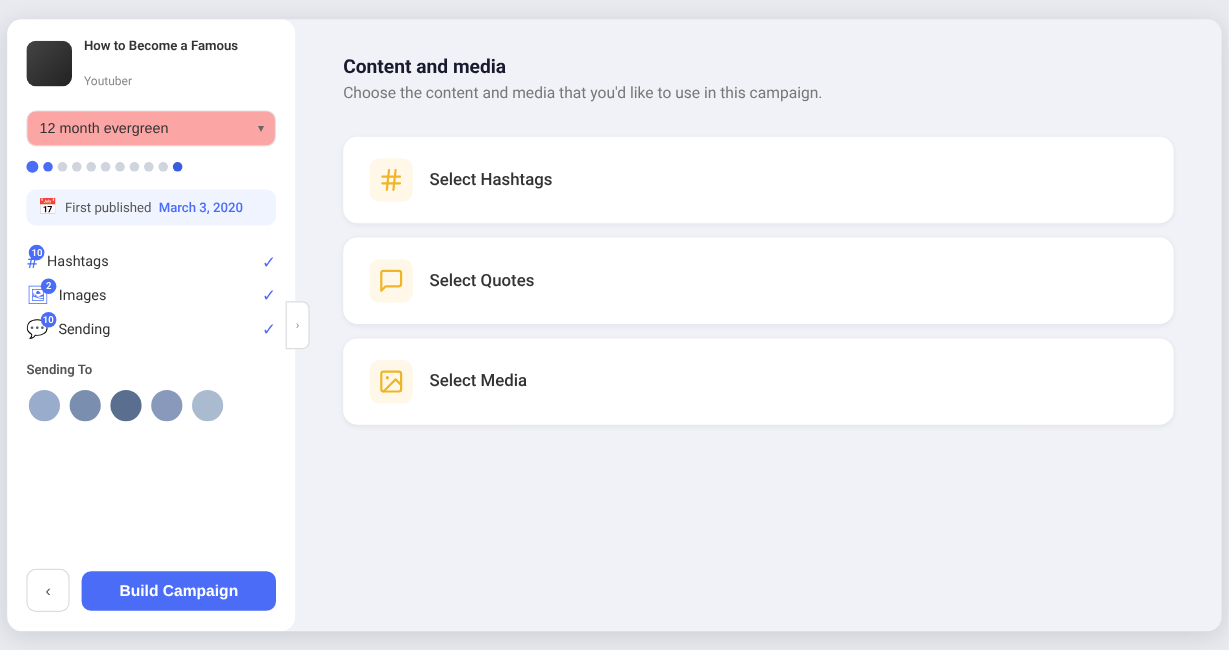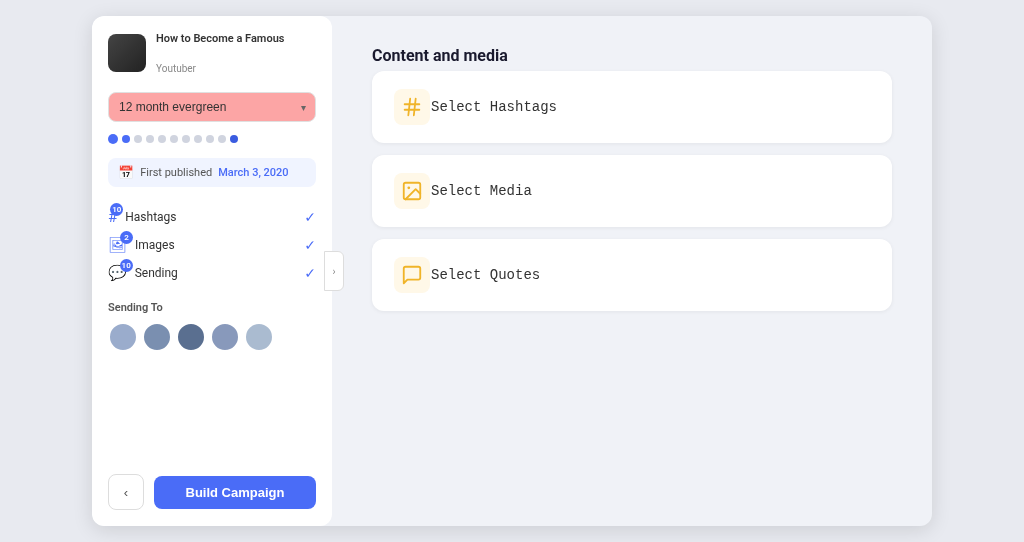--- a/index.html
+++ b/index.html
@@ -7,21 +7,21 @@
       font-family: -apple-system, BlinkMacSystemFont, 'Segoe UI', Roboto, sans-serif;
       background: #e8eaf0;
       width: 1024px;
       height: 542px;
       overflow: hidden;
       display: flex;
       align-items: center;
       justify-content: center;
     }
     .app-container {
-      width: 840px;
+      width: 1012px;
       height: 510px;
       display: flex;
       border-radius: 12px;
       overflow: hidden;
       box-shadow: 0 4px 20px rgba(0,0,0,0.12);
       background: #f0f2f7;
     }
     
     .sidebar {
       width: 240px;
@@ -274,25 +274,24 @@
       display: flex;
       flex-direction: column;
       gap: 12px;
     }
     .content-card {
       background: #ffffff;
       border-radius: 12px;
       padding: 18px 22px;
       display: flex;
       align-items: center;
-      gap: 1px;
+      gap: 14px;
       cursor: pointer;
       transition: box-shadow 0.2s;
       box-shadow: 0 1px 4px rgba(0,0,0,0.06);
-      font-family: Liberation Mono, monospace;
     }
     .card-icon-wrapper {
       width: 36px;
       height: 36px;
       border-radius: 8px;
       background: #fff8e8;
       display: flex;
       align-items: center;
       justify-content: center;
       font-size: 18px;
@@ -399,46 +398,47 @@
     <div class="sidebar-footer">
       <button class="back-btn">‹</button>
       <button class="build-btn">Build Campaign</button>
     </div>
 
     <div class="collapse-btn">›</div>
   </div>
 
   <div class="main-content">
     <h1 class="main-title">Content and media</h1>
+    <p class="main-subtitle">Choose the content and media that you'd like to use in this campaign.</p>
 
     <div class="content-cards">
 
       <div class="content-card">
         <div class="card-icon-wrapper">
           <svg width="22" height="22" viewBox="0 0 24 24" fill="none" xmlns="http://www.w3.org/2000/svg">
             <path d="M4 9h16M4 15h16M10 3L8 21M16 3l-2 18" stroke="#f0b429" stroke-width="2" stroke-linecap="round"></path>
           </svg>
         </div>
         <span class="card-label">Select Hashtags</span>
+      </div>
+
+      <div class="content-card">
+        <div class="card-icon-wrapper">
+          <svg width="22" height="22" viewBox="0 0 24 24" fill="none" xmlns="http://www.w3.org/2000/svg">
+            <path d="M21 15a2 2 0 0 1-2 2H7l-4 4V5a2 2 0 0 1 2-2h14a2 2 0 0 1 2 2z" stroke="#f0b429" stroke-width="2" stroke-linecap="round" stroke-linejoin="round"></path>
+          </svg>
+        </div>
+        <span class="card-label">Select Quotes</span>
       </div>
 
       <div class="content-card">
         <div class="card-icon-wrapper">
           <svg width="22" height="22" viewBox="0 0 24 24" fill="none" xmlns="http://www.w3.org/2000/svg">
             <rect x="3" y="3" width="18" height="18" rx="2" stroke="#f0b429" stroke-width="2"></rect>
             <circle cx="8.5" cy="8.5" r="1.5" fill="#f0b429"></circle>
             <path d="M21 15l-5-5L5 21" stroke="#f0b429" stroke-width="2" stroke-linecap="round" stroke-linejoin="round"></path>
           </svg>
         </div>
         <span class="card-label">Select Media</span>
       </div>
-
-      <div class="content-card">
-        <div class="card-icon-wrapper">
-          <svg width="22" height="22" viewBox="0 0 24 24" fill="none" xmlns="http://www.w3.org/2000/svg">
-            <path d="M21 15a2 2 0 0 1-2 2H7l-4 4V5a2 2 0 0 1 2-2h14a2 2 0 0 1 2 2z" stroke="#f0b429" stroke-width="2" stroke-linecap="round" stroke-linejoin="round"></path>
-          </svg>
-        </div>
-        <span class="card-label">Select Quotes</span>
-      </div>
     </div>
   </div>
 </div>
 
 </body></html>

